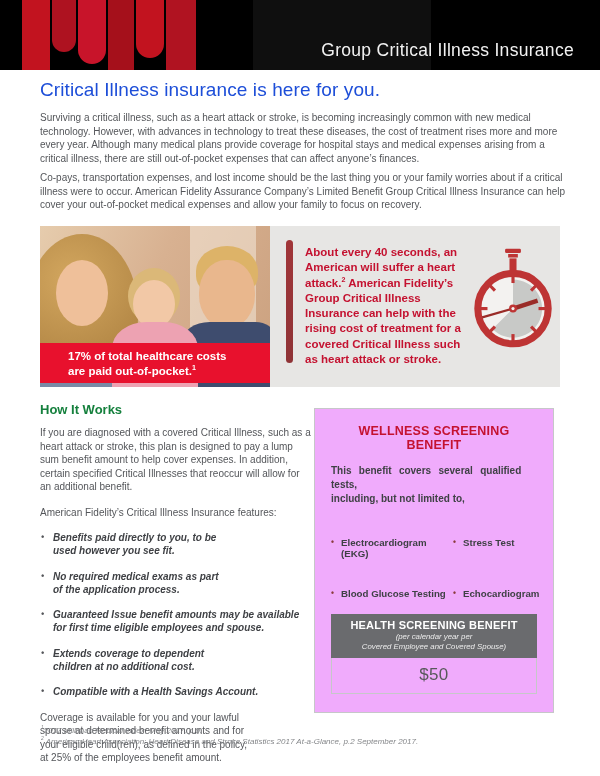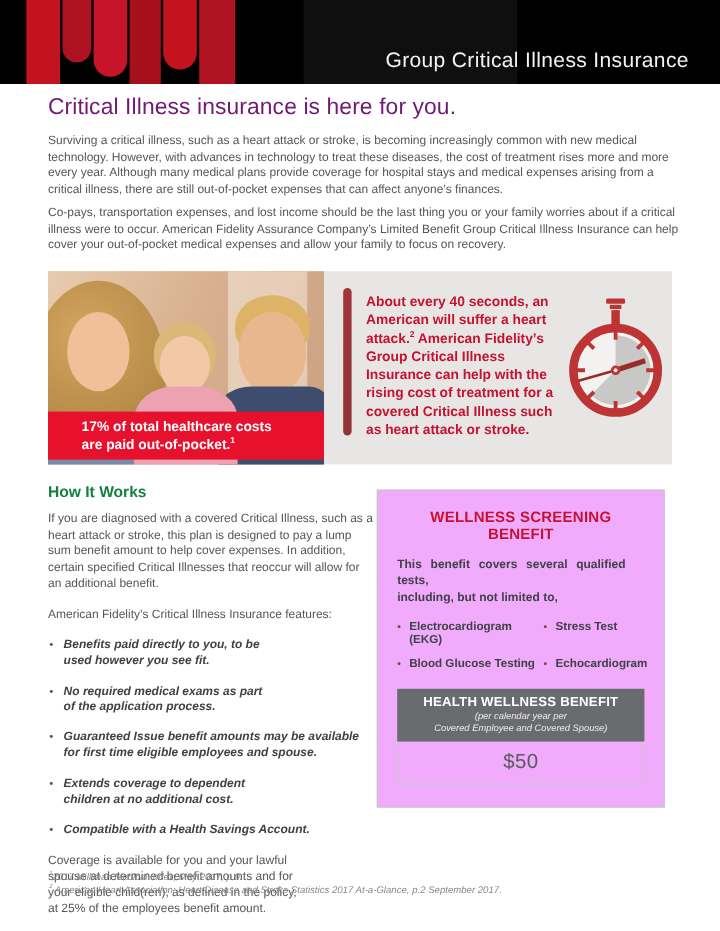--- a/index.html
+++ b/index.html
@@ -19,21 +19,21 @@
   .b4 { left:86px; width:26px; height:70px; background:#A5101B; }
   .b5 { left:114px; width:28px; height:58px; background:#C2131F; border-radius:0 0 14px 14px; }
   .b6 { left:144px; width:30px; height:70px; background:#B01321; }
   .hdr-title {
     position:absolute; top:40px; right:26px; color:rgba(255,255,255,0.95);
     font-size:17.5px; font-weight:400; letter-spacing:0.3px;
   }
   
   .intro-heading {
     position:absolute; left:40px; top:79px; margin:0;
-    font-size:19px; font-weight:400; color:#701a75; letter-spacing:0.1px;
+    font-size:19px; font-weight:400; color:#1d4ed8; letter-spacing:0.1px;
   }
   .body-p { margin:0; font-size:10px; line-height:13.5px; color:#54565A; }
   .p1 { position:absolute; left:40px; top:111px; width:532px; }
   .p2 { position:absolute; left:40px; top:171px; width:532px; }
   
   .midband { position:absolute; left:40px; top:226px; width:520px; height:161px; background:#E7E6E4; }
   .photo { position:absolute; left:0; top:0; width:230px; height:161px; overflow:hidden;
            background:linear-gradient(115deg,#E6CCAD 0%,#D8B191 45%,#CBA17F 100%); }
   .photo div { position:absolute; }
   .ph-light { right:14px; top:0; width:66px; height:161px; background:rgba(248,240,228,0.5); }
@@ -73,21 +73,21 @@
   .coverage { white-space:pre-line; }
   
   .wellness-col { position:absolute; left:314px; top:408px; width:240px; }
   .wellness-box { box-sizing:border-box; width:240px; border:1px solid #C6C7C9; background:#f0abfc; padding:15px 16px 18px; }
   .w-title { margin:0 0 12px 0; text-align:center; color:#C41230; font-size:12.5px; font-weight:700; letter-spacing:0.2px; }
   .w-intro { margin:0 0 11px 0; font-size:10px; font-weight:700; color:#3F4145; line-height:14px; }
   .w-intro span { display:block; }
   .w-intro .line1 { word-spacing:4.5px; }
   .tests { display:grid; grid-template-columns:122px 1fr; row-gap:9px; margin-bottom:15px;
            font-size:9.7px; font-weight:700; color:#3F4145; }
-  .test { position:relative; padding-left:10px; }
+  .test { position:relative; padding-left:10px;margin-top:20px; }
   .test::before { content:"•"; position:absolute; left:0; top:0; color:#8A3B3B; font-size:8.5px; }
   .bt-header { background:#6A6B6E; color:#FFFFFF; text-align:center; padding:5px 4px 7px; }
   .bt-header .h { font-size:11px; font-weight:700; letter-spacing:0.2px; }
   .bt-header .sub { margin-top:1px; font-size:7.8px; font-style:italic; line-height:9.5px; white-space:pre-line; color:#ECECEC; }
   .bt-value { border:1px solid #C6C7C9; border-top:none; text-align:center; padding:7px 0 8px;
               font-size:17px; font-weight:500; color:#58595B; letter-spacing:0.3px; }
   .state-note { margin:36px 0 0 16px; font-size:10px; font-style:italic; font-weight:700;
                 color:#55565A; line-height:14px; white-space:pre-line; }
   
   .footnotes { position:absolute; left:41px; top:726px; font-size:8px; font-style:italic;
@@ -192,21 +192,21 @@
           <span class="line1">This benefit covers several qualified tests,</span>
           <span>including, but not limited to,</span>
         </p>
       <div class="tests">
         <div class="test">Electrocardiogram (EKG)</div>
         <div class="test">Stress Test</div>
         <div class="test">Blood Glucose Testing</div>
         <div class="test">Echocardiogram</div>
       </div>
       <div class="bt-header">
-        <div class="h">HEALTH WELLNESS BENEFIT</div>
+        <div class="h">HEALTH SCREENING BENEFIT</div>
         <div class="sub">(per calendar year per
 Covered Employee and Covered Spouse)</div>
       </div>
       <div class="bt-value">$50</div>
     </div>
   </aside>
 
   <footer class="footnotes">
     <div class="fn"><sup>1</sup><span>2017 Milliman Medical Index; May 2017, p.9.</span></div>
     <div class="fn"><sup>2</sup><span> American Heart Association: Heart Disease and Stroke Statistics 2017 At-a-Glance, p.2 September 2017.</span></div>

